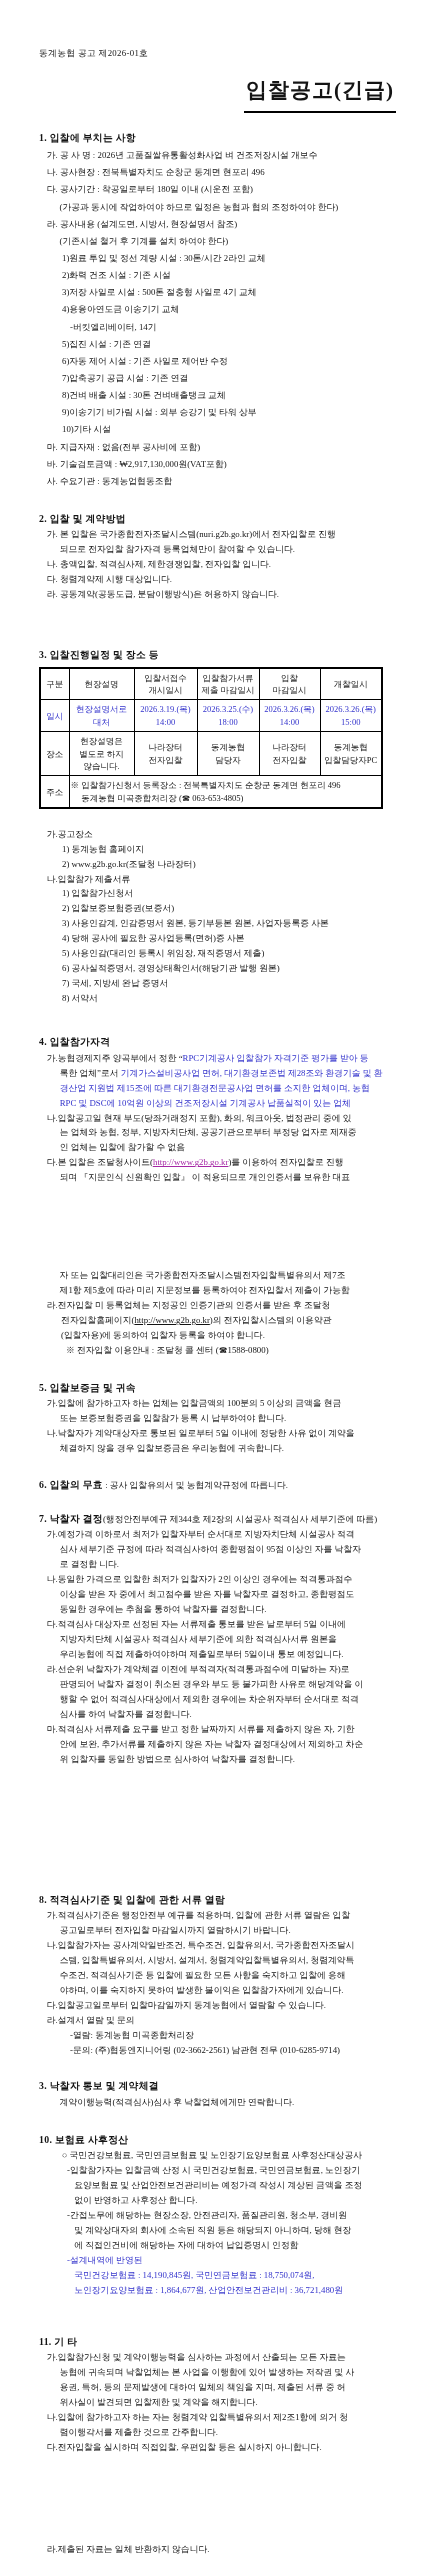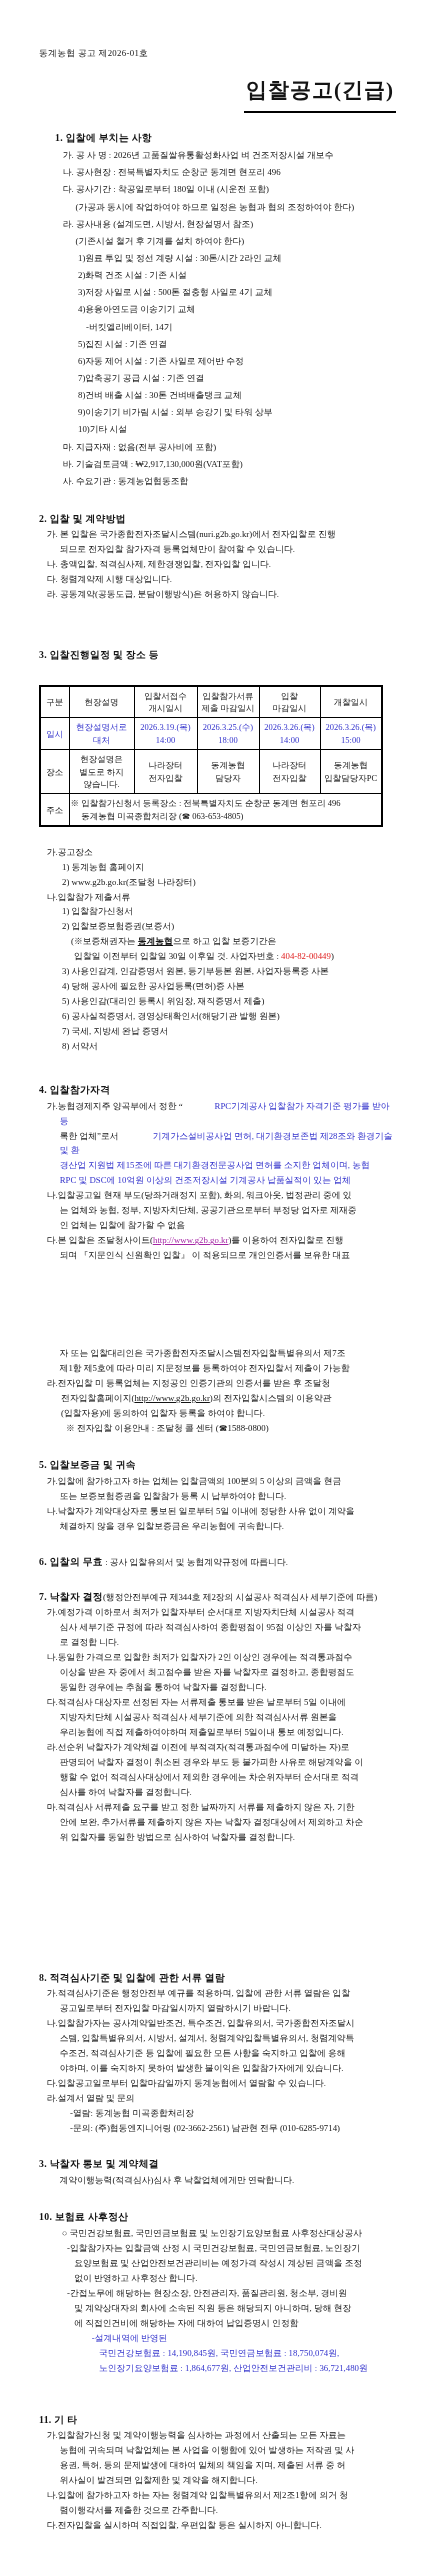--- a/index.html
+++ b/index.html
@@ -10,35 +10,35 @@
     color:#141414; font-size:8.8px; line-height:1.7;
   }
   .pre { white-space:pre-line; }
   .docno { padding-top:46px; letter-spacing:0.3px; }
   .title-wrap { text-align:right; margin-top:12.4px; }
   .title {
     display:inline-block; font-size:21px; font-weight:bold; letter-spacing:1px;
     border-bottom:2.1px solid #000; padding:0 2.1px 1.5px 2.1px;
   }
   .sec { font-weight:bold; font-size:9.8px; letter-spacing:0.3px; }
-  .s1 { line-height:1.95;margin-left:16px; }
+  .s1 { line-height:1.95; }
   .it   { margin-left:7.7px; padding-left:13px; text-indent:-13px; }
   .itc  { margin-left:20.6px; }
   .num  { margin-left:23px; }
   .dash { margin-left:31px; }
   .note { margin-left:32px; padding-left:3.1px; text-indent:-3.1px; }
   .hang14 { margin-left:28px; padding-left:7.2px; text-indent:-7.2px; }
-  .blue { color:#3333cc;padding-left:32px; }
+  .blue { color:#3333cc; }
   .red { color:#e02020; }
   .purple { color:#a526a5; text-decoration:underline; }
   .ul-bold { font-weight:bold; text-decoration:underline; }
   .black-url { text-decoration:underline; }
   
   table.sched {
-    border-collapse:collapse; table-layout:fixed; margin-top:21px;
+    border-collapse:collapse; table-layout:fixed; margin-top:3px;
     width:344px; border:2.1px solid #000; text-align:center;
     font-size:8.5px; line-height:1.45;
   }
   table.sched td { border:1px solid #000; padding:3.1px 1px; vertical-align:middle; white-space:pre-line; }
   td.addr { text-align:left; padding-left:5.2px; }
 </style>
 </head>
 <body>
 
 <div class="page">
@@ -136,22 +136,20 @@
     </tr>
   </tbody>
     </table>
 
   <div class="it pre" style="margin-top:17.5px">가.공고장소</div>
   <div class="num pre">1) 동계농협 홈페이지</div>
   <div class="num pre">2) www.g2b.go.kr(조달청 나라장터)</div>
   <div class="it pre">나.입찰참가 제출서류</div>
   <div class="num pre">1) 입찰참가신청서</div>
   <div class="num pre">2) 입찰보증보험증권(보증서)</div>
-  <div class="note pre"><span>(※보증채권자는 </span><span class="ul-bold">동계농협</span><span>으로 하고 입찰 보증기간은
-입찰일 이전부터 입찰일 30일 이후일 것. 사업자번호 : </span><span class="red">404-82-00449</span><span>)</span></div>
   <div class="num pre">3) 사용인감계, 인감증명서 원본, 등기부등본 원본, 사업자등록증 사본</div>
   <div class="num pre">4) 당해 공사에 필요한 공사업등록(면허)증 사본</div>
   <div class="num pre">5) 사용인감(대리인 등록시 위임장, 재직증명서 제출)</div>
   <div class="num pre">6) 공사실적증명서, 경영상태확인서(해당기관 발행 원본)</div>
   <div class="num pre">7) 국세, 지방세 완납 증명서</div>
   <div class="num pre">8) 서약서</div>
 
   <div class="sec" style="margin-top:28px">4. 입찰참가자격</div>
   <div class="it pre"><span>가.농협경제지주 양곡부에서 정한 “</span><span class="blue">RPC기계공사 입찰참가 자격기준 평가를 받아 등
 </span><span>록한 업체”로서 </span><span class="blue">기계가스설비공사업 면허, 대기환경보존법 제28조와 환경기술 및 환

